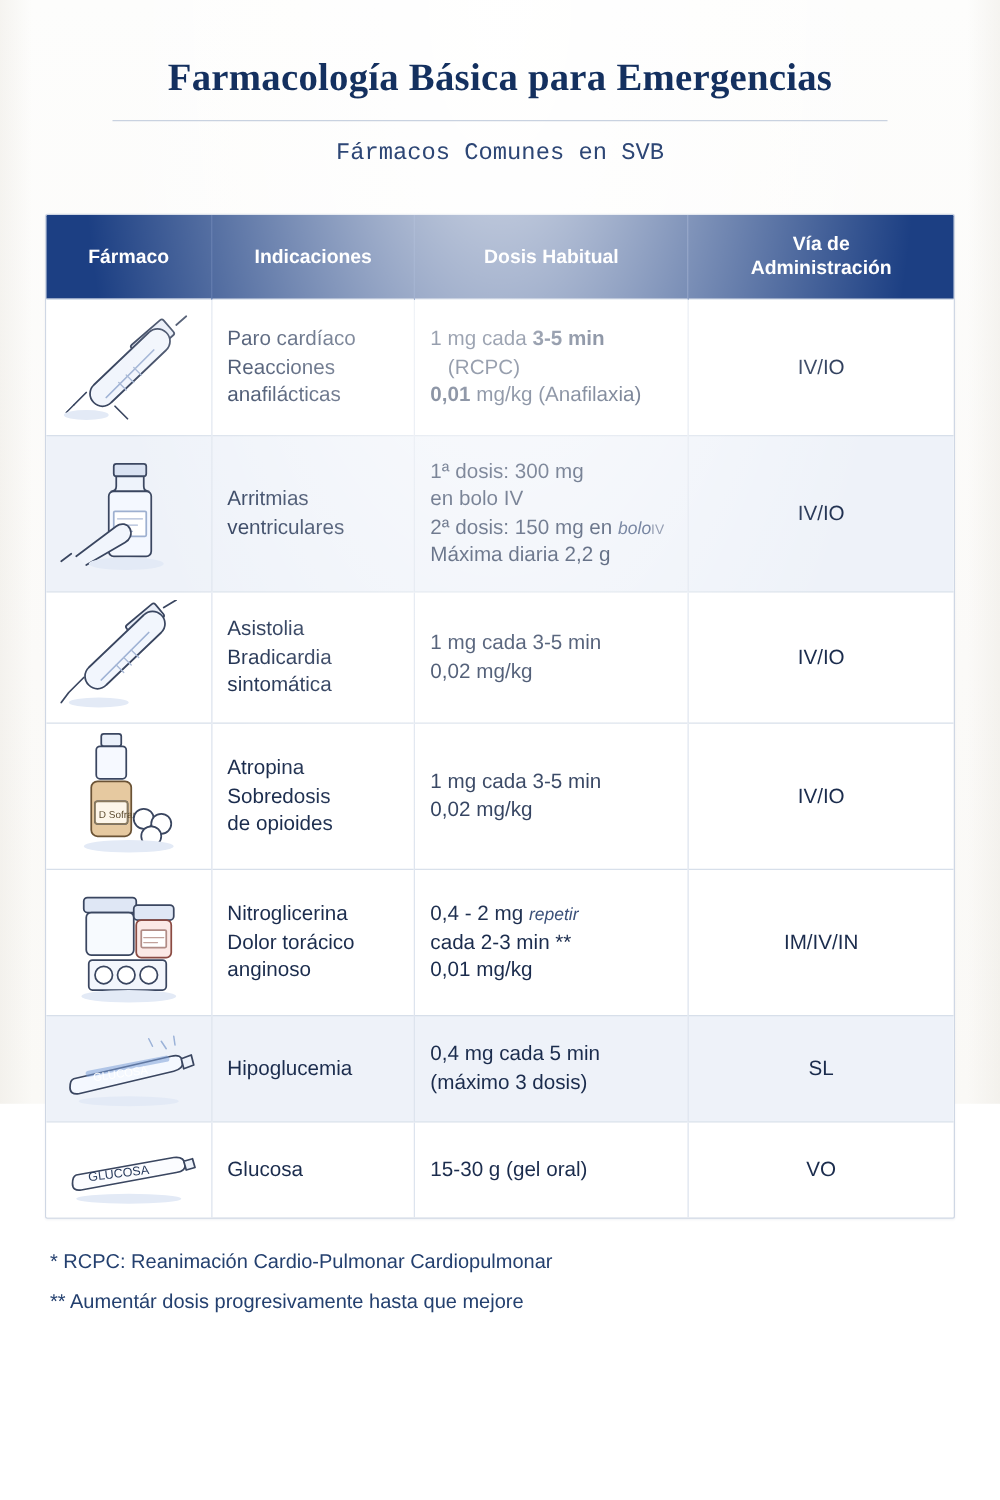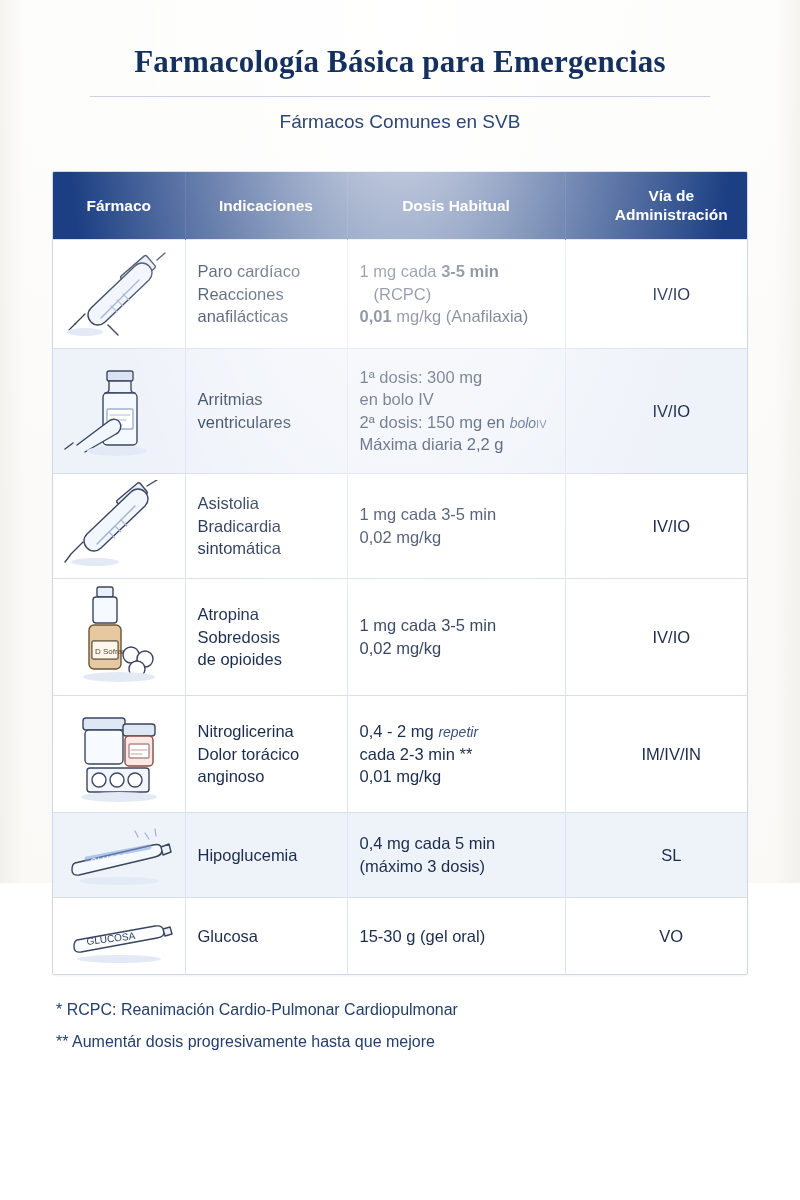--- a/index.html
+++ b/index.html
@@ -13,21 +13,21 @@
     font-family: "Liberation Sans", sans-serif;
     color: #1a2a4a;
     overflow: hidden;
   }
   .page {
     position: relative;
     width: 800px;
     height: 883px;
     background: linear-gradient(180deg, #fdfdfc 0%, #fbfaf8 60%, #faf9f6 100%);
     box-sizing: border-box;
-    padding: 0 52px;
+    padding: 0 36px;
   }
   
   .page:before {
     content: "";
     position: absolute;
     inset: 0;
     background:
       radial-gradient(ellipse at 50% 0%, rgba(255,255,255,0.9), rgba(250,248,244,0) 60%),
       linear-gradient(90deg, rgba(230,226,218,0.35) 0px, rgba(255,255,255,0) 26px),
       linear-gradient(270deg, rgba(230,226,218,0.35) 0px, rgba(255,255,255,0) 26px);
@@ -50,21 +50,21 @@
   .title-rule {
     width: 620px;
     height: 1px;
     background: #c9d2e0;
     margin: 16px auto 0 auto;
   }
   .subtitle {
     margin-top: 14px;
     font-size: 19px;
     color: #2d4675;
-    font-family: Liberation Sans, sans-serif;
+    font-family: Liberation Mono, monospace;
   }
 
   .table-wrap {
     margin-top: 38px;
     border: 1px solid #cfd7e4;
     border-radius: 2px;
     overflow: hidden;
     box-shadow: 0 1px 2px rgba(20,48,95,0.06);
     background: #fff;
   }

